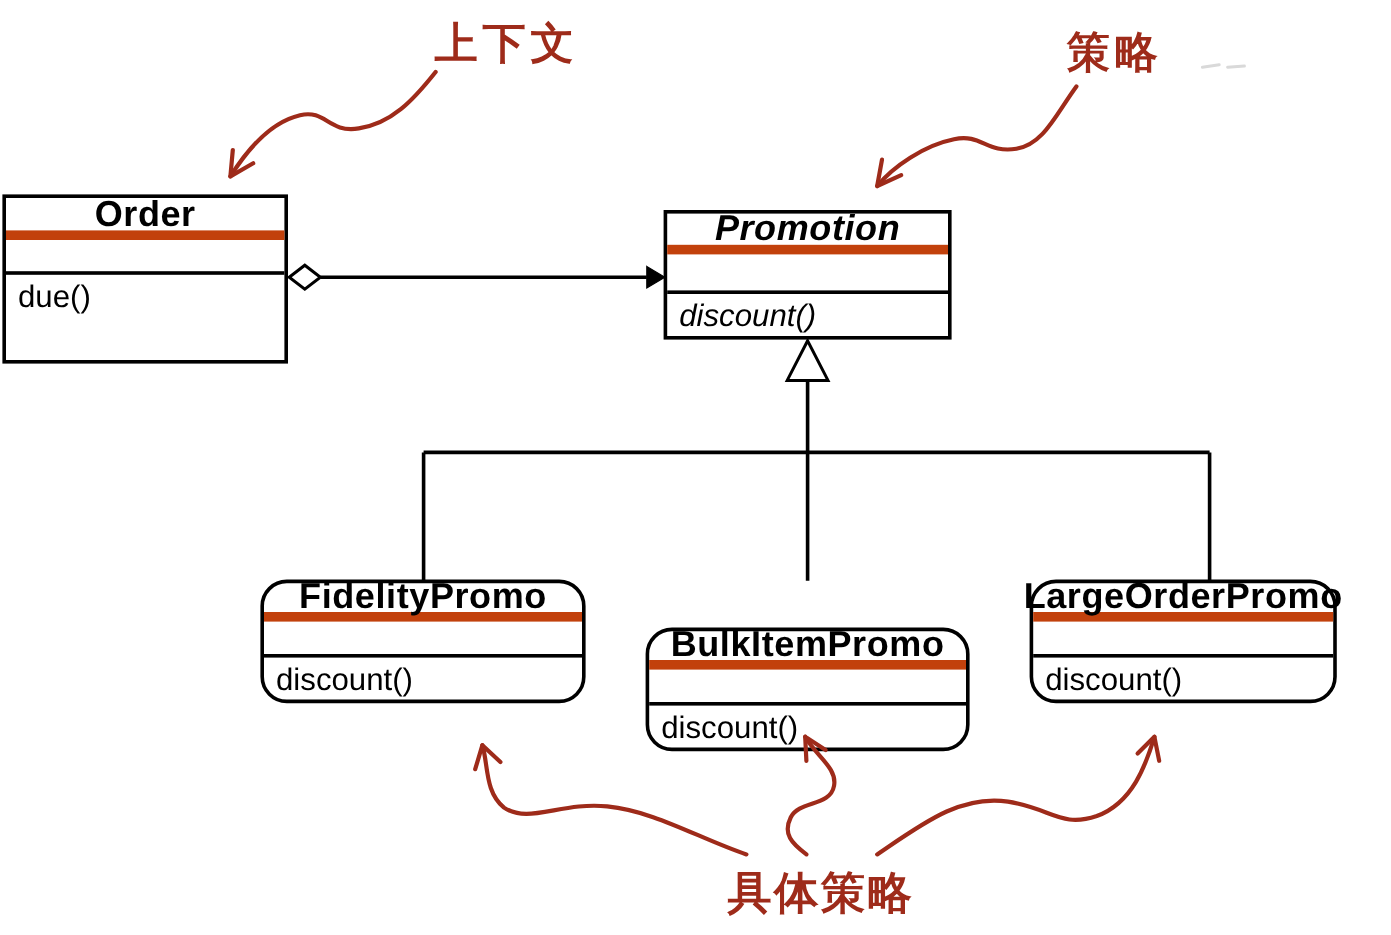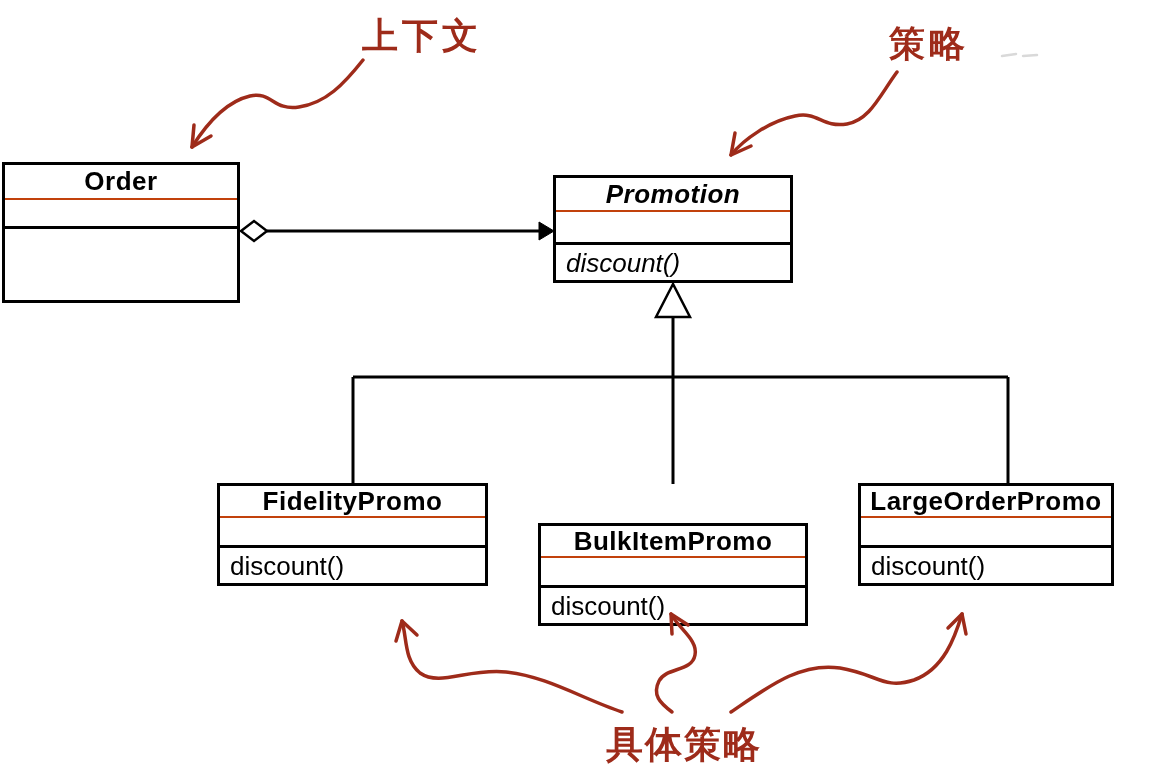--- a/index.html
+++ b/index.html
@@ -17,23 +17,23 @@
     position: absolute;
     box-sizing: border-box;
     border: 3px solid #000;
     background: #fff;
     display: flex;
     flex-direction: column;
     color: #000;
   }
   .uml-title {
     box-sizing: border-box;
-    border-bottom: 2px solid #c2410c;
+    border-bottom: 8px solid #c2410c;
     font-weight: bold;
-    font-size: 26px;
+    font-size: 30px;
     display: flex;
     align-items: center;
     justify-content: center;
     letter-spacing: 0.5px;
   }
   .uml-attrs {
     box-sizing: border-box;
     border-bottom: 3px solid #000;
   }
   .uml-methods {
@@ -46,21 +46,21 @@
   .italic { font-style: italic; }
 
   #box-order     { left: 2px;   top: 162px; width: 238px; height: 141px; }
   #box-order .uml-title   { height: 35px; }
   #box-order .uml-attrs   { height: 29px; }
 
   #box-promotion { left: 553px; top: 175px; width: 240px; height: 108px; }
   #box-promotion .uml-title { height: 34px; }
   #box-promotion .uml-attrs { height: 33px; }
 
-  .concrete { top: 483px; height: 103px; }
+  .concrete { top: 483px; height: 103px; border-radius: 22px; }
   .concrete .uml-title { height: 32px; }
   .concrete .uml-attrs { height: 33px; }
   #box-fidelity { left: 217px; width: 271px; }
   #box-bulk     { left: 538px; width: 270px; margin-top: 40px; }
   #box-large    { left: 858px; width: 256px; }
 
   
   .annotation {
     position: absolute;
     color: var(--annotation, #9e2b1a);
@@ -94,20 +94,21 @@
 </style>
 </head>
 <body>
 
 <div class="canvas">
 
   <div class="uml-class" id="box-order">
     <div class="uml-title">Order</div>
     <div class="uml-attrs"></div>
     <div class="uml-methods">
+      <div>due()</div>
     </div>
   </div>
 
   <div class="uml-class" id="box-promotion">
     <div class="uml-title italic">Promotion</div>
     <div class="uml-attrs"></div>
     <div class="uml-methods italic">
       <div>discount()</div>
     </div>
   </div>

